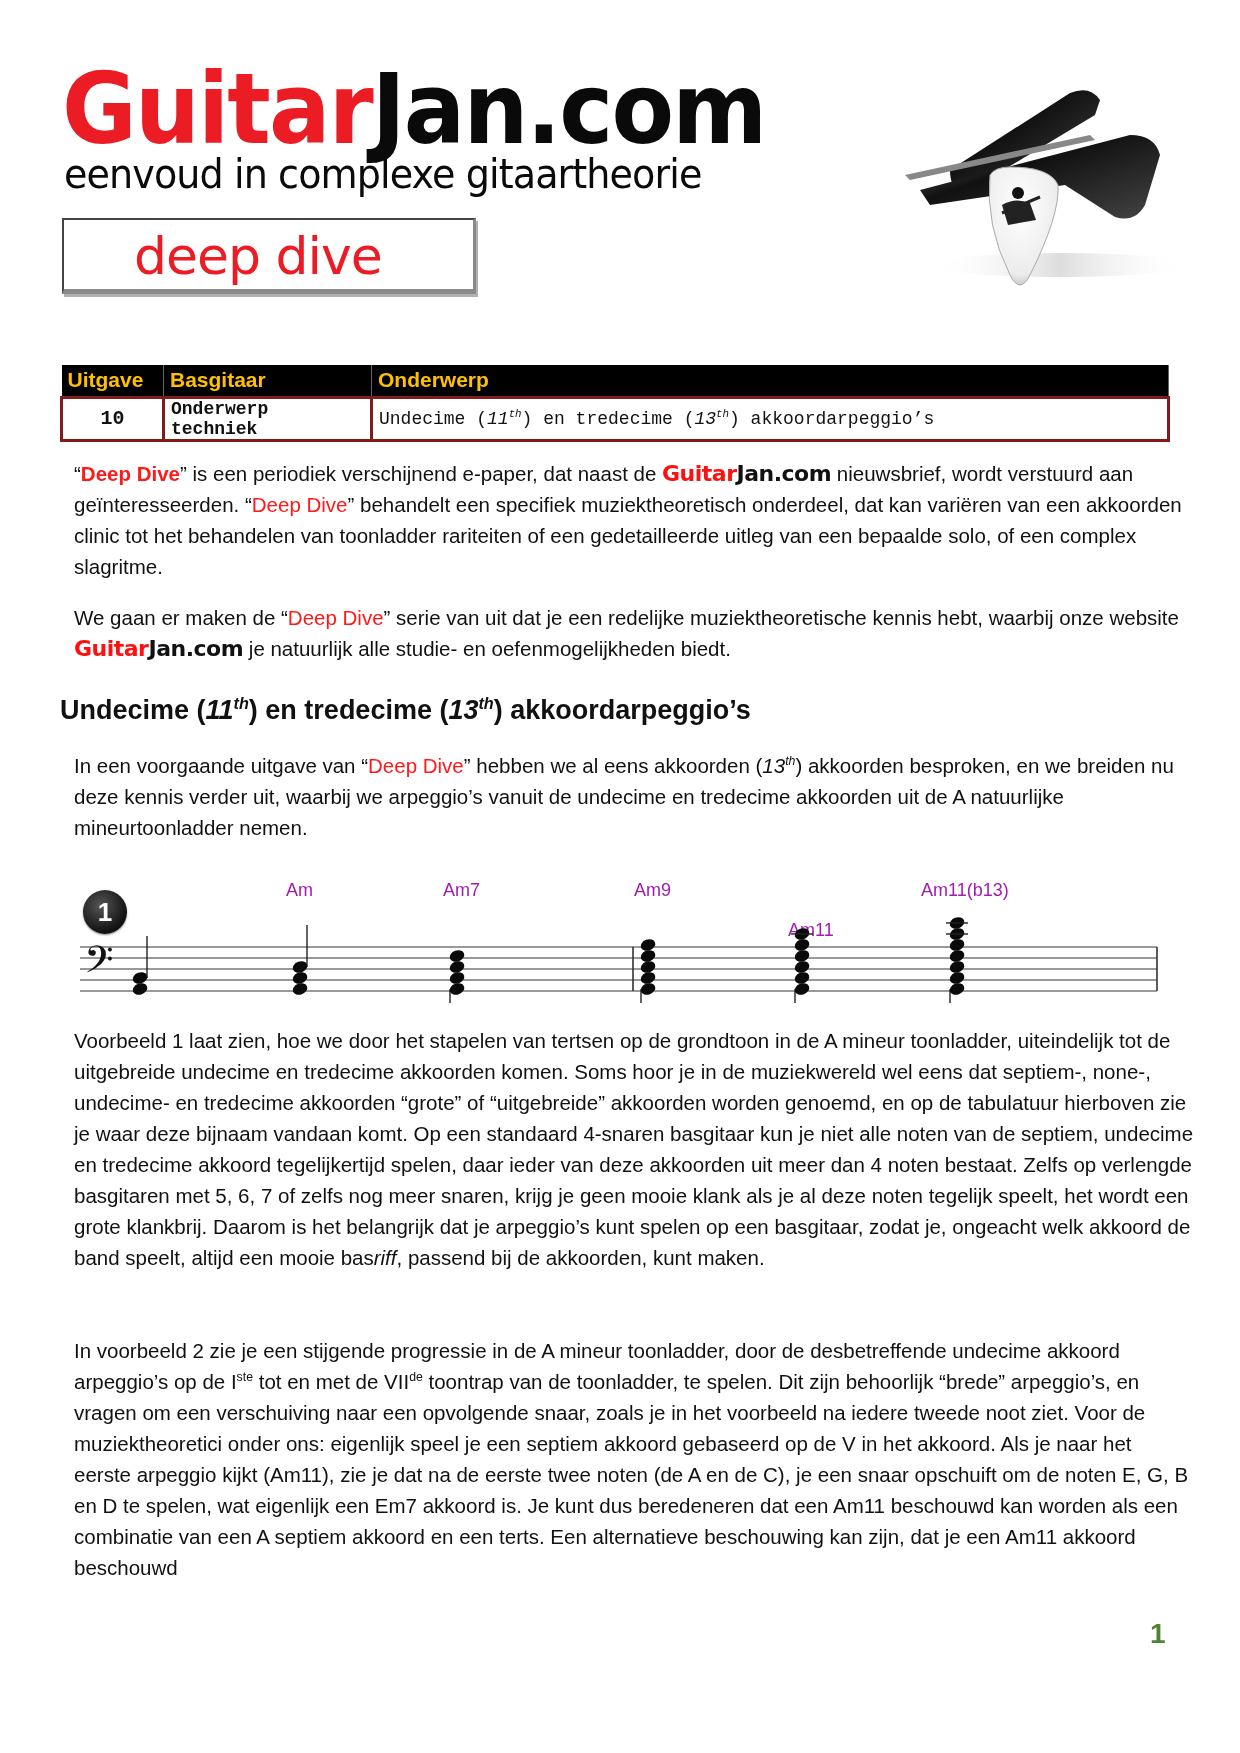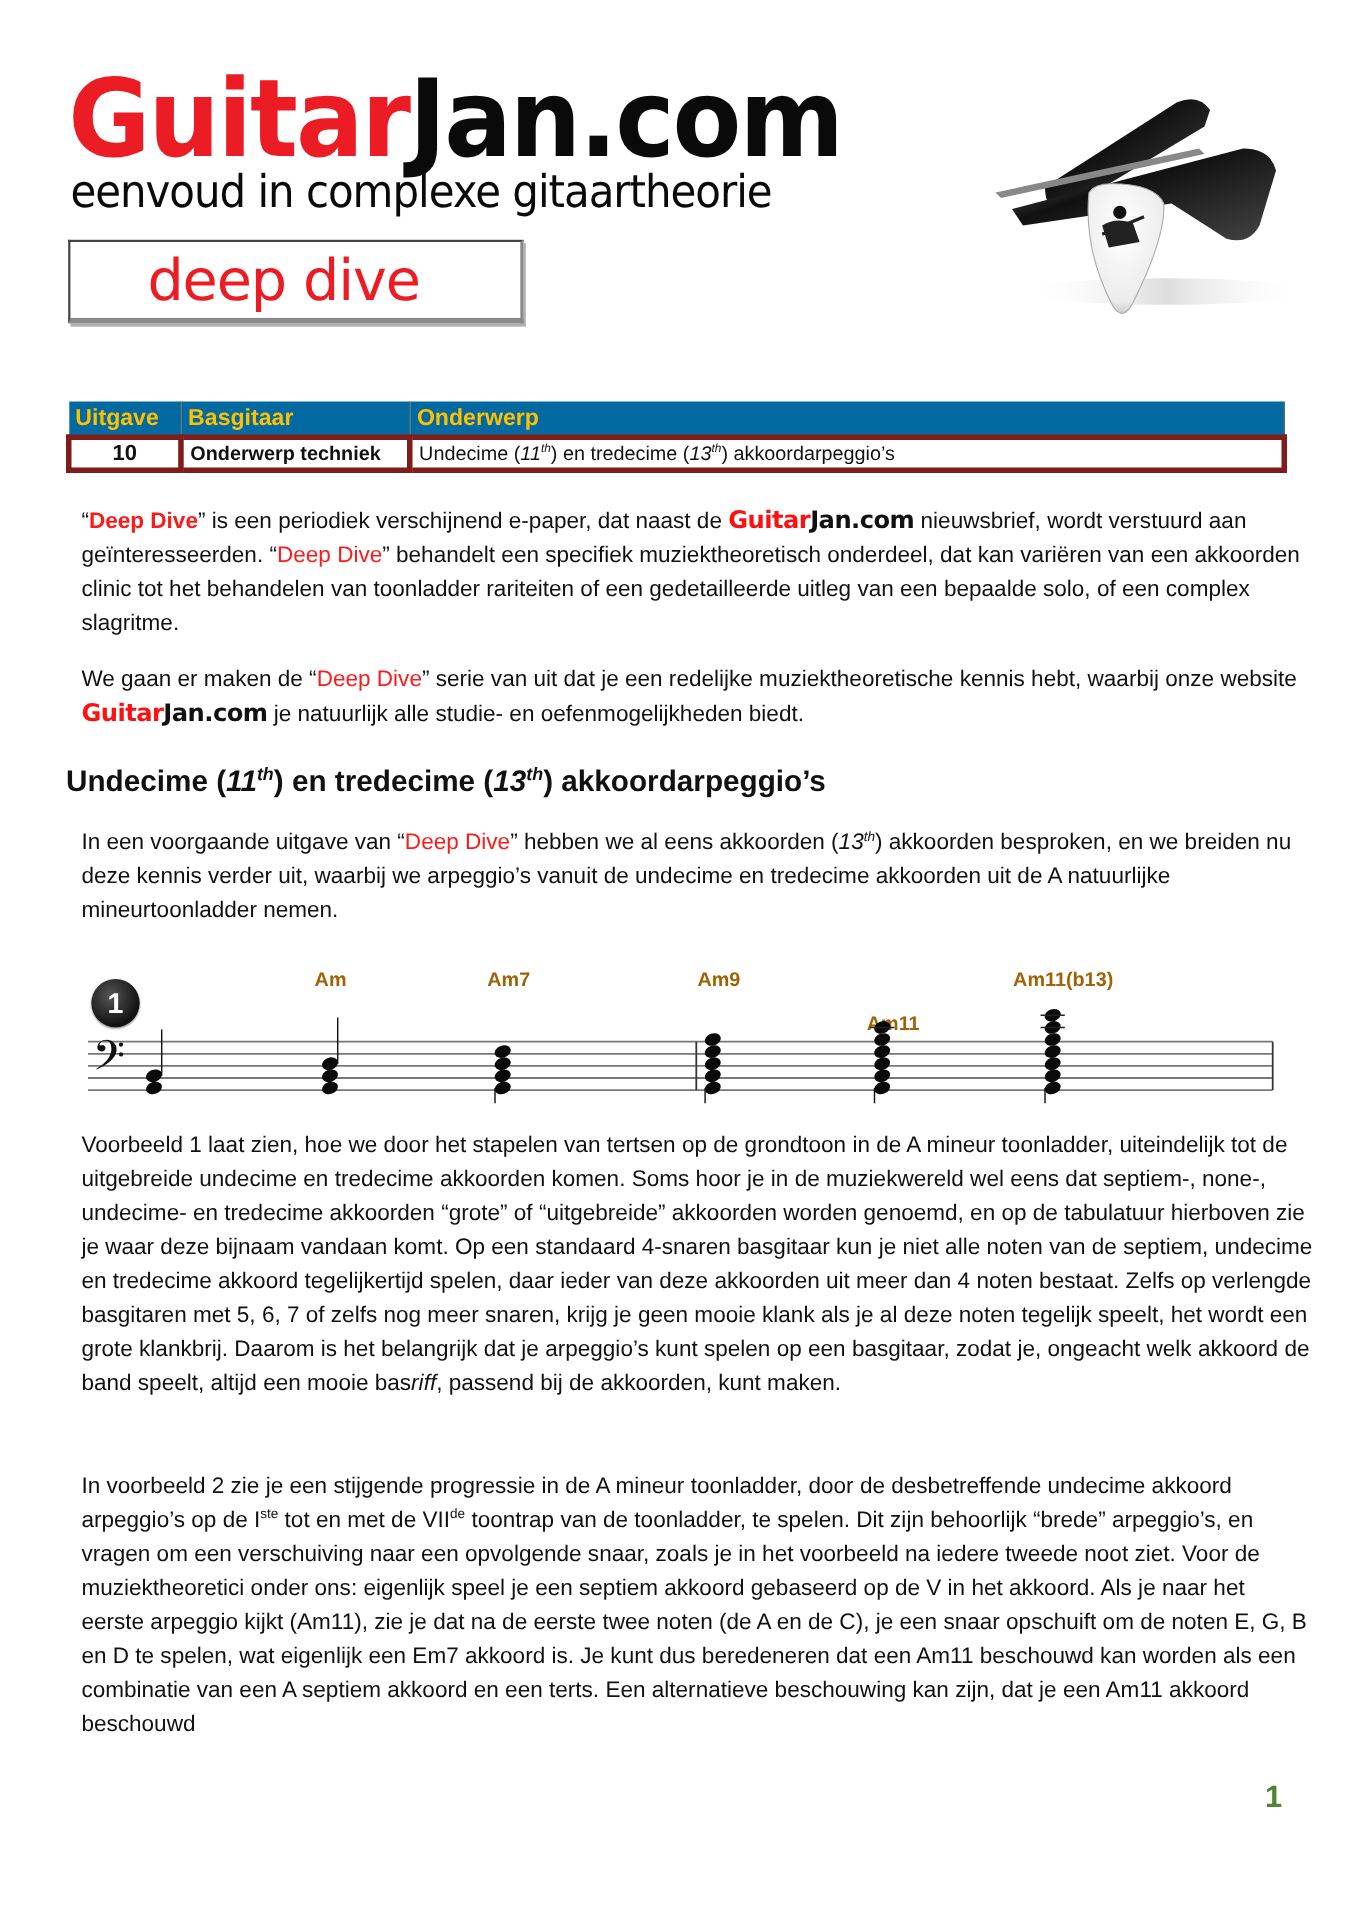--- a/index.html
+++ b/index.html
@@ -9,38 +9,38 @@
   .logo { position: absolute; left: 62px; top: 60px; font-family: "DejaVu Sans", sans-serif; font-weight: bold; font-size: 98px; letter-spacing: -2px; line-height: 1; white-space: nowrap; transform: scaleX(0.93); transform-origin: left top; }
   .logo .red { color: #ec1c24; }
   .logo .blk { color: #0a0a0a; }
   .tagline { position: absolute; left: 64px; top: 150px; font-family: "DejaVu Sans", sans-serif; font-size: 41px; letter-spacing: -1px; color: #0a0a0a; white-space: nowrap; transform: scaleX(0.93); transform-origin: left top; }
   .dd-box { position: absolute; left: 62px; top: 218px; width: 414px; height: 76px; border: 2px solid #444; border-right: 3px solid #8a8a8a; border-bottom: 5px solid #8a8a8a; background: #fff; box-shadow: 2px 3px 0 #b0b0b0; }
   .dd-box span { position: absolute; left: 70px; top: 6px; font-size: 52px; color: #ec1c24; letter-spacing: -1px; font-family: "DejaVu Sans", sans-serif; }
 
   .guitar-art { position: absolute; left: 890px; top: 75px; width: 300px; height: 230px; }
 
   .info-table { position: absolute; left: 60px; top: 365px; width: 1110px; border-collapse: collapse; font-family: "Liberation Sans", sans-serif; }
-  .info-table th { background: #0369a1; color: #ffc000; font-weight: bold; font-size: 21px; text-align: left; height: 32px; padding: 0 6px; border-right: 1px solid #666; }
-  .info-table td { font-size: 18px; height: 30px; padding: 0 6px; border: 5px solid #7f1d1d; }
+  .info-table th { background: #000000; color: #ffc000; font-weight: bold; font-size: 21px; text-align: left; height: 32px; padding: 0 6px; border-right: 1px solid #666; }
+  .info-table td { font-size: 18px; height: 30px; padding: 0 6px; border: 3px solid #7f1d1d; font-family: Liberation Mono, monospace; }
   .info-table td.num { text-align: center; font-weight: bold; font-size: 20px; }
   .info-table td.cat { font-weight: bold; }
   .col1 { width: 102px; } .col2 { width: 208px; }
 
   .para { position: absolute; left: 60px; width: 1120px; font-family: "Liberation Sans", sans-serif; font-size: 20.5px; line-height: 31px; color: #111; margin-left: 14px; }
   .red-text { color: #ff1a1a; }
   .red-bold { color: #ff1a1a; font-weight: bold; }
   .inline-logo { font-family: "DejaVu Sans", sans-serif; font-weight: bold; font-size: 22px; letter-spacing: -0.5px; }
   .inline-logo .r { color: #ff1010; } .inline-logo .b { color: #111; }
   sup { font-size: 0.6em; vertical-align: super; line-height: 0; }
 
   .heading { position: absolute; left: 60px; top: 695px; font-family: "Liberation Sans", sans-serif; font-weight: bold; font-size: 27px; color: #111; }
 
   .staff-area { position: absolute; left: 60px; top: 865px; width: 1110px; height: 150px; }
   .example-badge { position: absolute; left: 23px; top: 25px; width: 44px; height: 44px; border-radius: 50%; background: radial-gradient(circle at 40% 35%, #555, #111 70%); color: #fff; font-weight: bold; font-size: 26px; text-align: center; line-height: 44px; font-family: "Liberation Sans", sans-serif; box-shadow: 0 1px 2px #888; }
-  .chord-label { position: absolute; top: 15px; font-family: "Liberation Sans", sans-serif; font-weight: bold; font-size: 18px; color: #a16207; }
+  .chord-label { position: absolute; top: 15px; font-family: "Liberation Sans", sans-serif; font-weight: normal; font-size: 18px; color: #a21caf; }
 
   .page-num { position: absolute; left: 1150px; top: 1618px; font-family: "Liberation Sans", sans-serif; font-weight: bold; font-size: 28px; color: #538135; }
 </style>
 </head>
 <body>
 
 <div class="logo">
   <span class="red">Guitar</span><span class="blk">Jan.com</span>
 </div>
 <div class="tagline">eenvoud in complexe gitaartheorie</div>

